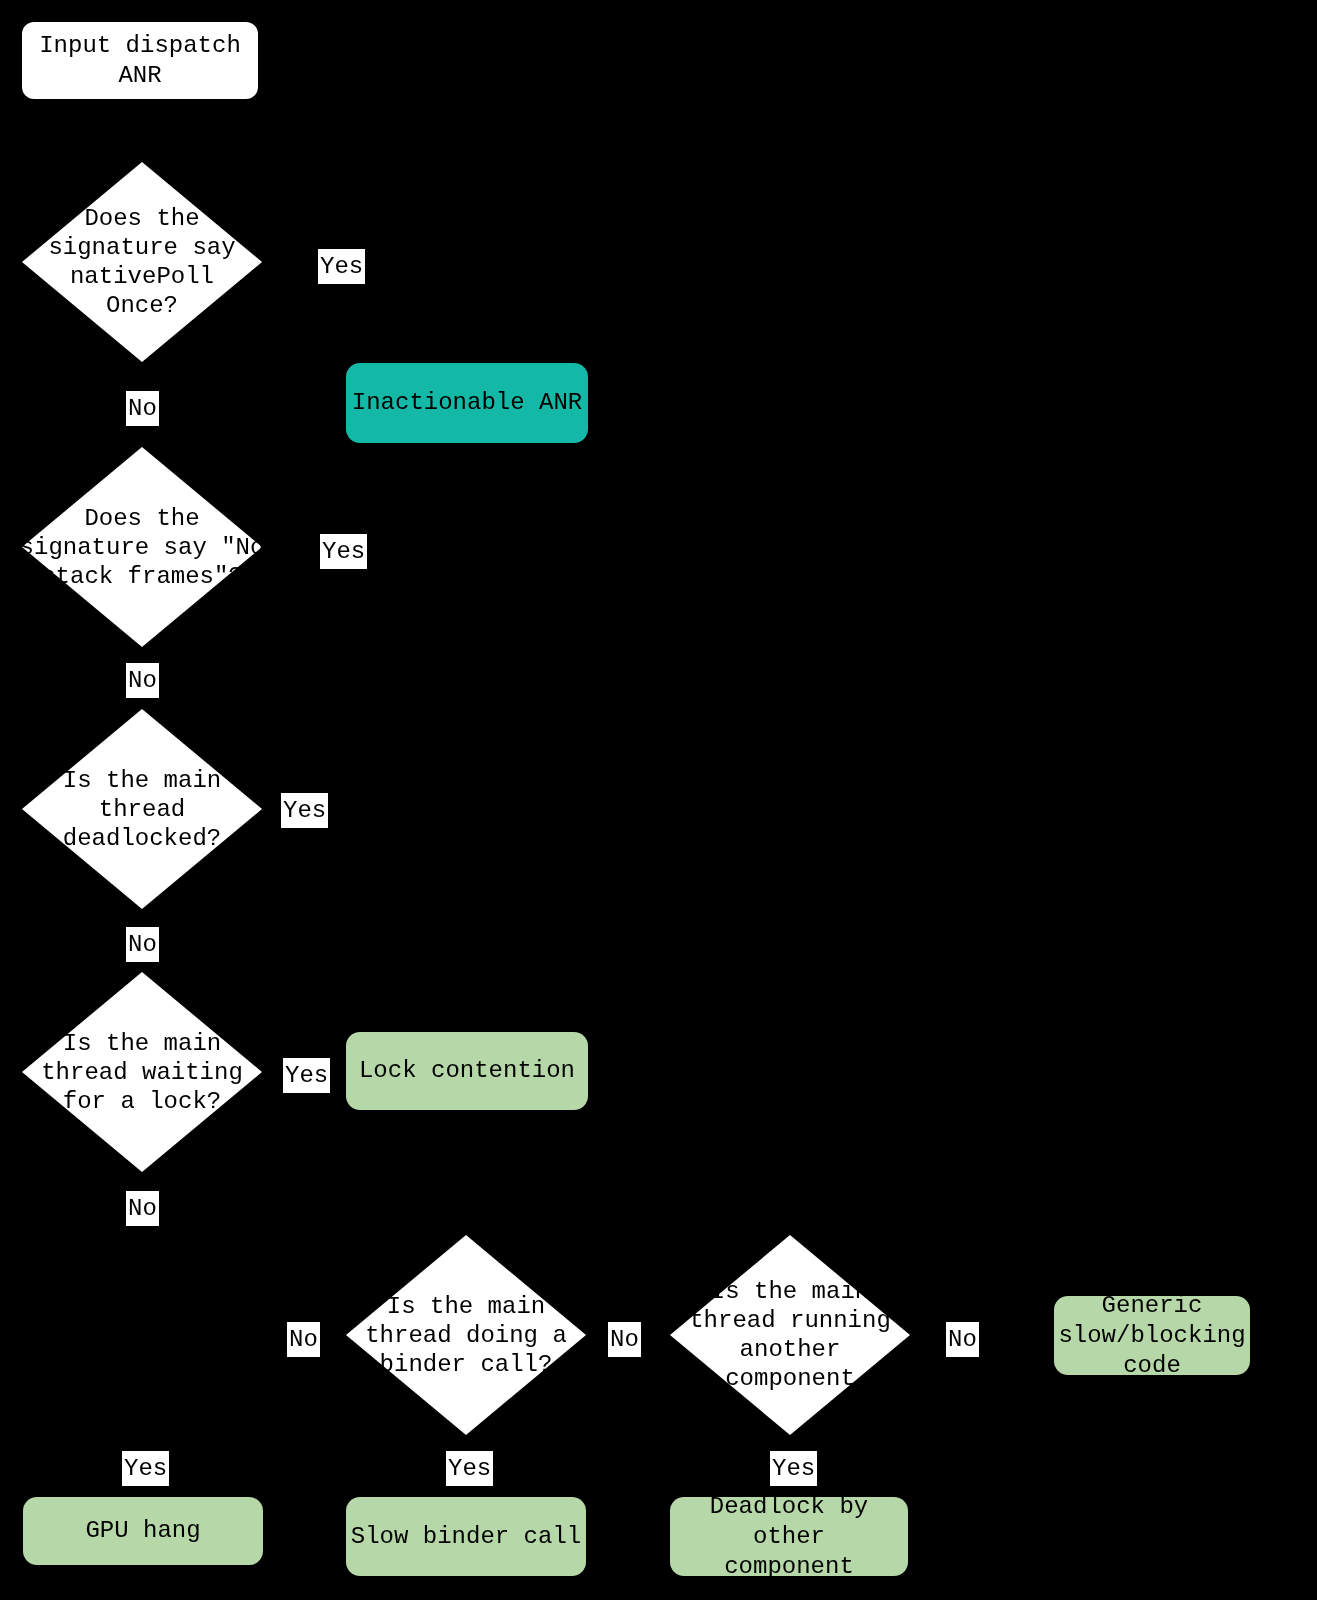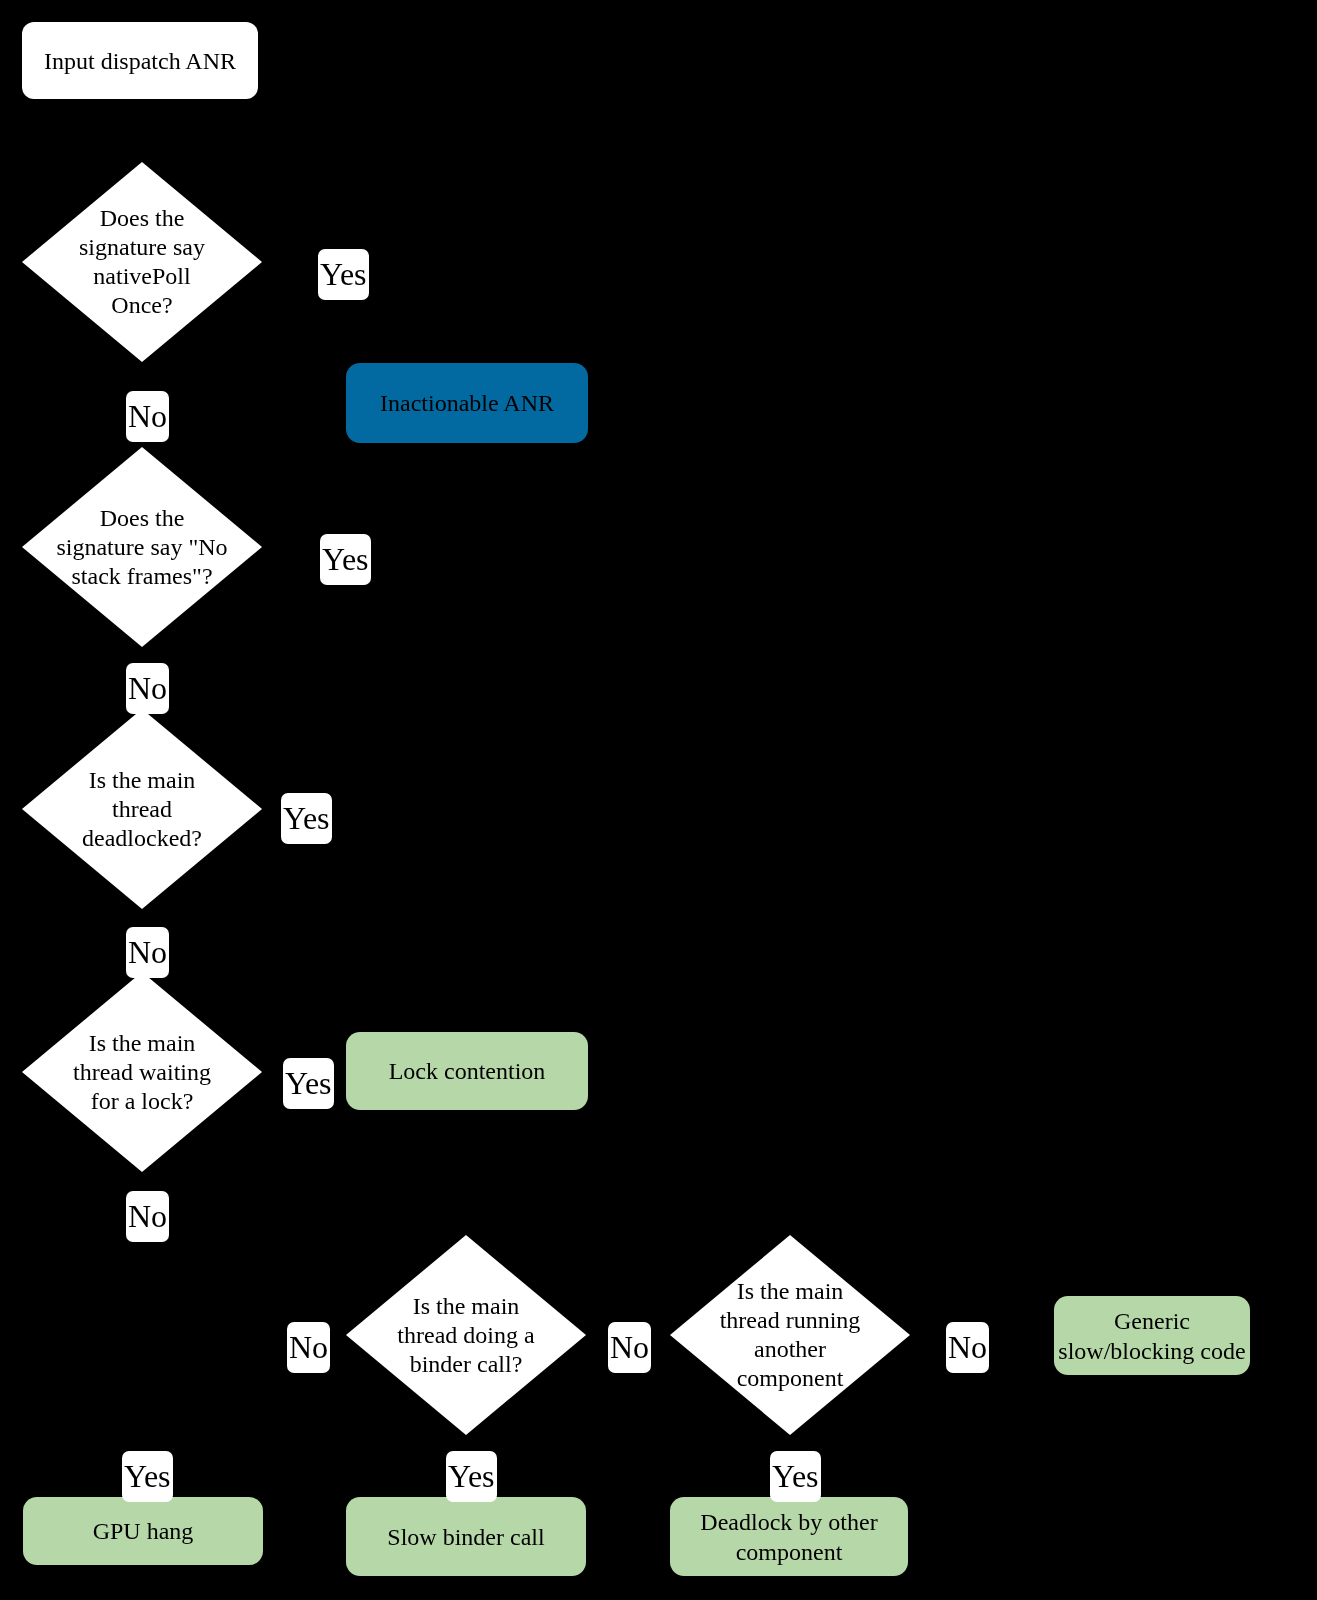--- a/index.html
+++ b/index.html
@@ -1,21 +1,21 @@
 <!DOCTYPE html>
 <html><head>
 <meta charset="utf-8">
 <style>
   html, body { margin: 0; padding: 0; background: #000000; }
   .canvas {
     position: relative;
     width: 1317px;
     height: 1600px;
     background: #000000;
-    font-family: Liberation Serif, serif;
+    font-family: Liberation Mono, monospace;
     color: #000000;
     overflow: hidden;
   }
   .edges { position: absolute; left: 0; top: 0; width: 1317px; height: 1600px; }
   .node-box {
     position: absolute;
     display: flex;
     align-items: center;
     justify-content: center;
     text-align: center;
@@ -37,25 +37,24 @@
     display: flex;
     align-items: center;
     justify-content: center;
     text-align: center;
     font-size: 24px;
     line-height: 29px;
     white-space: pre-line;
   }
   .edge-label {
     position: absolute;
-    font-size: 32px;
+    font-size: 24px;
     line-height: 27px;
-    padding: 12px 2px;
+    padding: 4px 2px;
     white-space: nowrap;
-    border-radius: 7px;
   }
 </style>
 </head>
 <body>
 
 <div class="canvas">
 
   <svg class="edges" width="1317" height="1600" viewBox="0 0 1317 1600">
     <g stroke="#000000" stroke-width="2" fill="none">
       <path d="M140 99 L140 162"></path>
@@ -116,21 +115,21 @@
   </div>
 
   <div class="diamond" style="left:670px; top:1235px; width:240px; height:200px;">
     <div class="diamond-shape" style="background: rgb(255, 255, 255);"></div>
     <div class="diamond-text">Is the main
 thread running
 another
 component</div>
   </div>
 
-  <div class="node-box" style="left: 346px; top: 363px; width: 242px; height: 80px; background: #0369a1;">Inactionable ANR</div>
+  <div class="node-box" style="left: 346px; top: 363px; width: 242px; height: 80px; background: #14b8a6;">Inactionable ANR</div>
 
 
   <div class="node-box" style="left: 346px; top: 1032px; width: 242px; height: 78px; background: rgb(182, 215, 168);">Lock contention</div>
 
   <div class="node-box" style="left: 23px; top: 1497px; width: 240px; height: 68px; background: rgb(182, 215, 168);">GPU hang</div>
 
   <div class="node-box" style="left: 346px; top: 1497px; width: 240px; height: 79px; background: rgb(182, 215, 168);">Slow binder call</div>
 
   <div class="node-box" style="left: 670px; top: 1497px; width: 238px; height: 79px; background: rgb(182, 215, 168);">Deadlock by other
 component</div>

